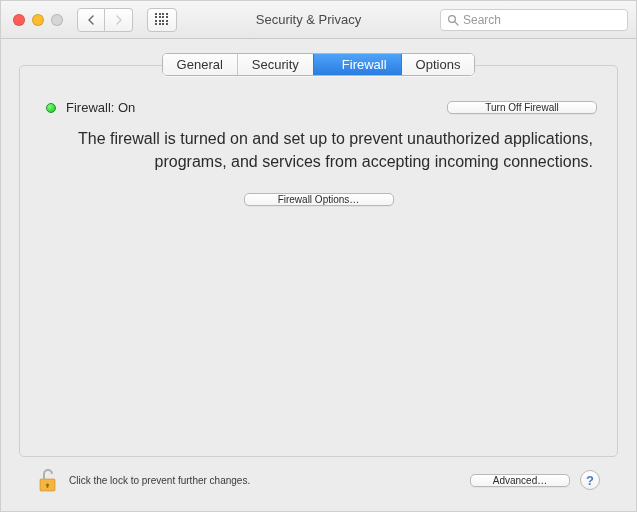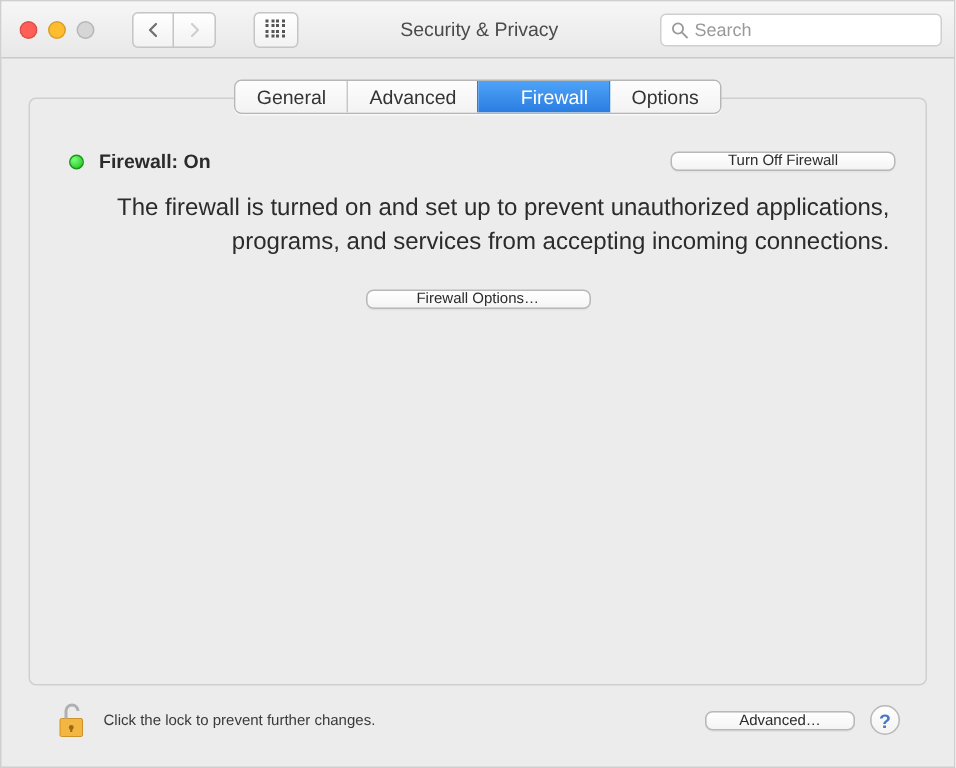--- a/index.html
+++ b/index.html
@@ -1,18 +1,18 @@
 <!DOCTYPE html>
 <html><head>
 <meta charset="utf-8">
 <style>
   * { box-sizing: border-box; margin: 0; padding: 0; }
   html, body { width: 637px; height: 512px; font-family: -apple-system, "Helvetica Neue", Arial, sans-serif; font-size: 13px; color: #2b2b2b; background: #fff; }
   .window { width: 637px; height: 512px; background: #ececec; display: flex; flex-direction: column; border: 1px solid #cfcfcf; }
-  .titlebar { height: 38px; background: linear-gradient(#f6f6f6, #e8e8e8); border-bottom: 1px solid #c9c9c9; display: flex; align-items: center; padding: 0 8px; gap: 19px; }
+  .titlebar { height: 38px; background: linear-gradient(#f6f6f6, #e8e8e8); border-bottom: 1px solid #c9c9c9; display: flex; align-items: center; padding: 0 8px; gap: 8px; }
   .traffic-lights { display: flex; gap: 7px; padding-left: 4px; padding-right: 6px;}
   .traffic-light { width: 12px; height: 12px; border-radius: 50%; border: 0.5px solid rgba(0,0,0,0.15); }
   .tl-close { background: #ff5f57; }
   .tl-min   { background: #febc2e; }
   .tl-max   { background: #d6d6d6; }
   .nav-buttons { display: flex; }
   .nav-btn { width: 28px; height: 24px; border: 1px solid #c5c5c5; background: linear-gradient(#ffffff,#f2f2f2); display:flex; align-items:center; justify-content:center; color:#888; }
   .nav-btn:first-child { border-radius: 4px 0 0 4px; }
   .nav-btn:last-child  { border-radius: 0 4px 4px 0; border-left: none; color:#ccc;}
   .grid-btn { width: 30px; height: 24px; border:1px solid #c5c5c5; border-radius:4px; background:linear-gradient(#ffffff,#f2f2f2); display:flex; align-items:center; justify-content:center; margin-left:6px;}
@@ -31,21 +31,21 @@
   .tab { padding: 3px 14px; font-size:13px; color:#333; border-right:1px solid #c7c7c7; background:linear-gradient(#fdfdfd,#f3f3f3); cursor:default; }
   .tab:last-child { border-right:none; }
   .tab.active { background: linear-gradient(#4ea3f8,#2a7de1); color:#fff; border-right-color:#2a7de1;padding-left:28px; }
   .tab.before-active { border-right-color:#2a7de1; }
 
   .panel { margin-top:-11px; border:1px solid #cfcfcf; border-radius:5px; background:#ececec; flex:1; padding: 34px 20px 16px 20px; position:relative; z-index:1; }
 
   .status-row { display:flex; align-items:center; justify-content:space-between; margin-bottom:12px; }
   .status-left { display:flex; align-items:center; gap:10px; padding-left:6px;}
   .status-dot { width:10px; height:10px; border-radius:50%; background: radial-gradient(circle at 30% 30%, #7bff7b, #1bbf1b); border:0.5px solid #159a15;}
-  .status-label { font-weight:700; font-size:13px; }
+  .status-label { font-weight:400; font-size:13px; }
   .mac-button { min-width: 150px; text-align:center; padding: 0 14px; font-size:10px; border:1px solid #b8b8b8; border-radius:5px; background:linear-gradient(#ffffff,#f4f4f4); cursor:default; box-shadow: 0 1px 0 rgba(0,0,0,0.04); }
 
   .description { font-size:16px; color:#2b2b2b; line-height:1.45; padding: 0 4px; max-width: 560px; text-align: right; }
 
   .options-row { display:flex; justify-content:center; margin-top:20px; }
 
   .footer { height: 54px; display:flex; align-items:center; padding: 0 18px 8px 18px; gap:10px; }
   .lock-icon { width:22px; height:28px; display:flex; align-items:flex-end; justify-content:center; }
   .footer-text { flex:1; font-size:10px; color:#3a3a3a; }
   .help-btn { width:20px; height:20px; border-radius:50%; border:1px solid #b8b8b8; background:linear-gradient(#ffffff,#f3f3f3); color:#4a78c8; display:flex; align-items:center; justify-content:center; font-size:13px; font-weight:600; }
@@ -103,21 +103,21 @@
       </span>
       <input type="text" placeholder="Search" style="">
     </div>
   </div>
 
   <div class="content">
 
     <div class="tabbar-wrap">
       <div class="tabbar">
         <div class="tab">General</div>
-        <div class="tab before-active">Advanced</div>
+        <div class="tab before-active">Security</div>
         <div class="tab active">Firewall</div>
         <div class="tab">Options</div>
       </div>
     </div>
 
     <div class="panel">
       <div class="status-row">
         <div class="status-left">
           <div class="status-dot"></div>
           <div class="status-label">Firewall: On</div>

